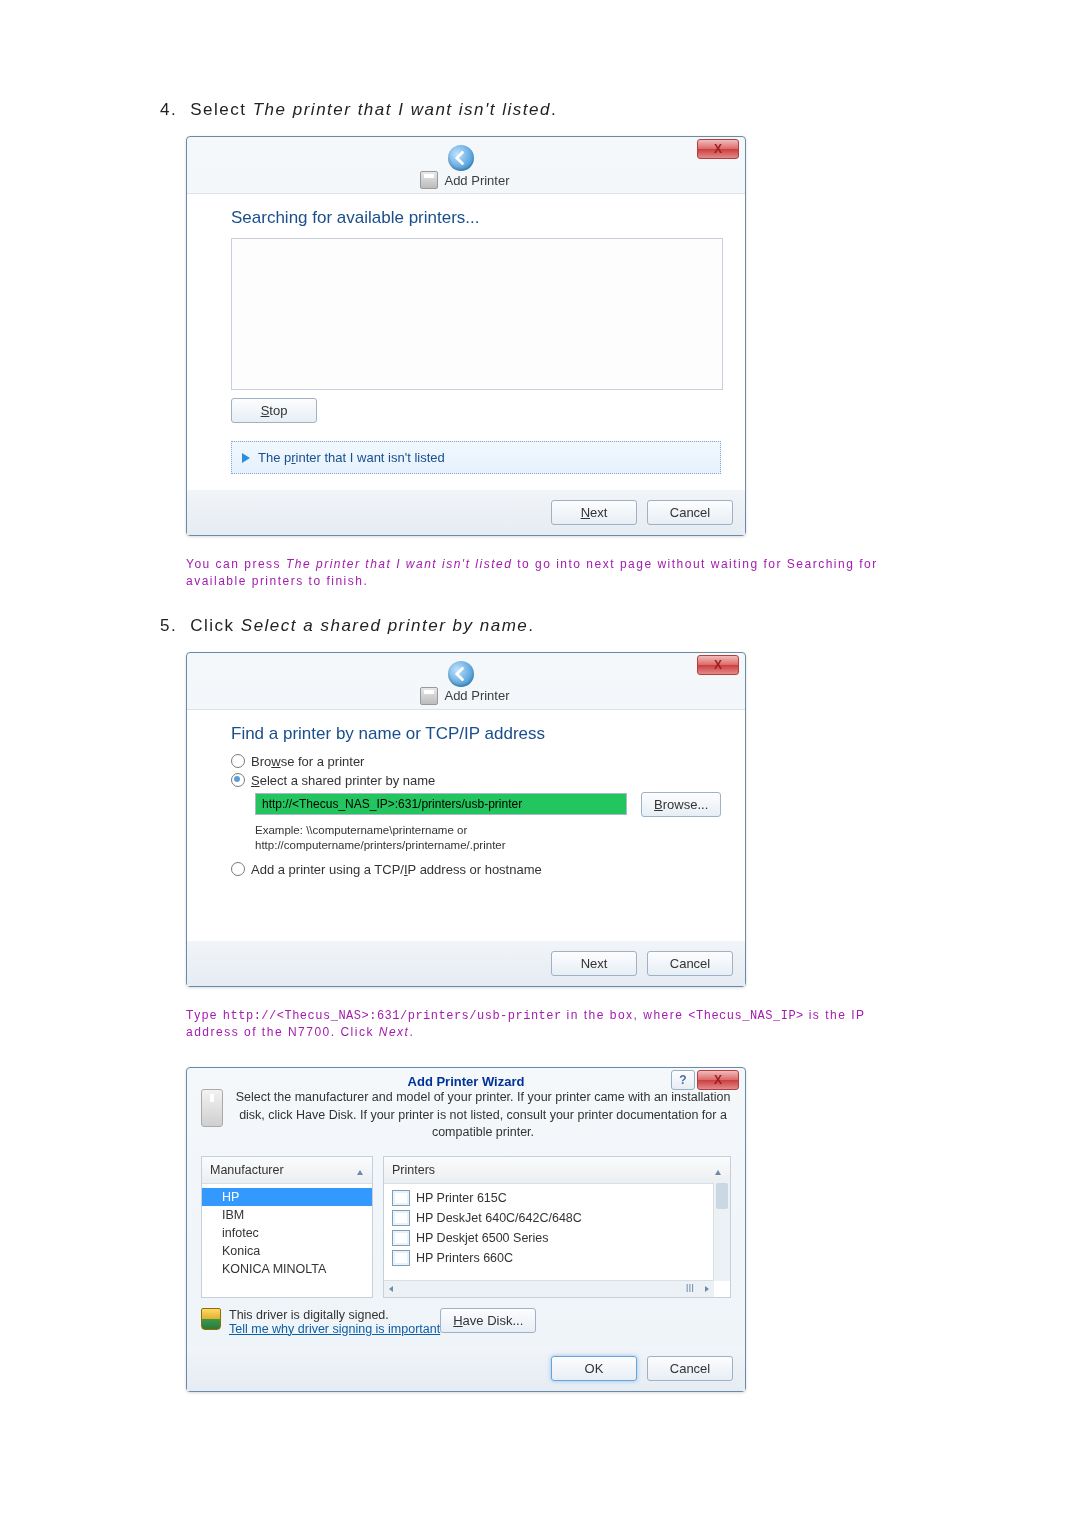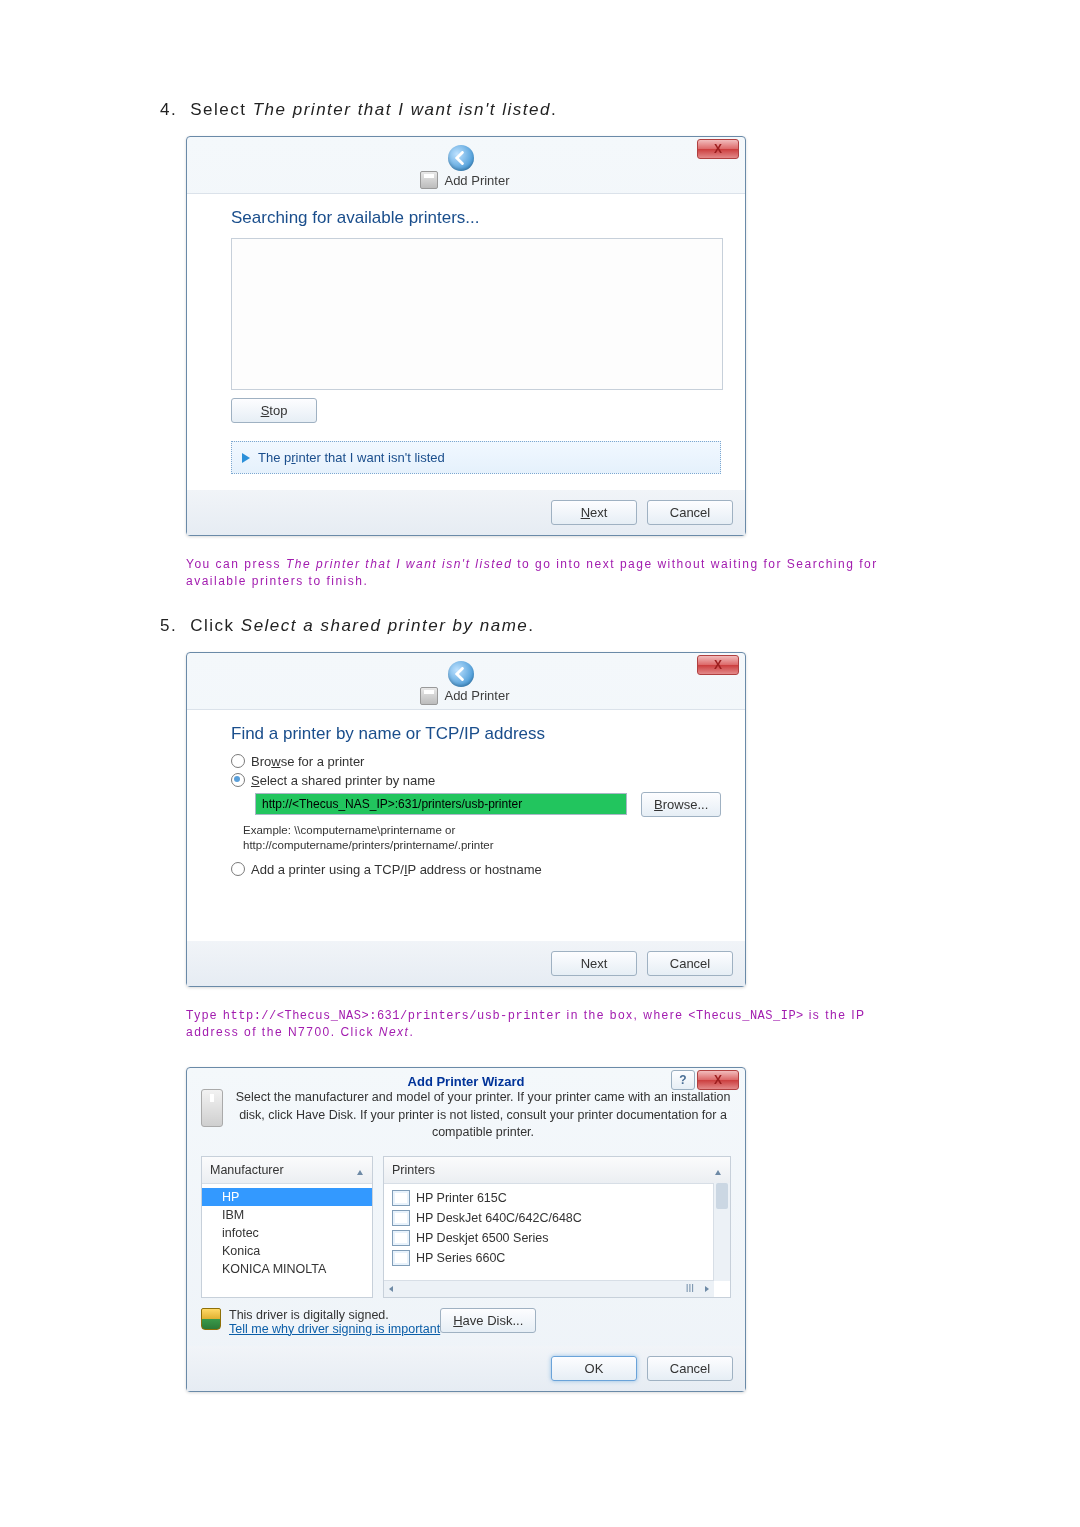--- a/index.html
+++ b/index.html
@@ -133,21 +133,21 @@
   .radio-row { display:flex; align-items:center; gap:6px; font-size:13px; color:#333; margin:4px 0;}
   .radio { width:12px;height:12px;border:1px solid #7a7a7a;border-radius:50%;background:#fff;display:inline-block;position:relative;}
   .radio.sel::after{content:"";position:absolute;width:6px;height:6px;border-radius:50%;background:#5a9fd9;left:2px;top:2px;}
   .txt-input {
     width: 360px;
     border:1px solid #a9b7c6; background:#22c55e;
     font-size:12px; padding:3px 6px; margin-left:24px;
     font-family:"Segoe UI",Arial;
   }
   .example {
-    margin-left:12px; font-size:11.5px; color:#333; line-height:1.35; margin-top:6px;
+    margin-left:24px; font-size:11.5px; color:#333; line-height:1.35; margin-top:6px;
   }
   
   .dlg3 { font-size:12.5px; }
   .dlg3-title {
     color:#003399; font-size:13px; padding:8px 10px 14px 10px; font-weight:bold;
   }
   .dlg3-info {
     display:flex; gap:12px; padding:0 14px 14px 14px; font-size:12.5px; line-height:1.4; color:#333;text-align:center;
   }
   .printer-big {
@@ -327,21 +327,21 @@
             <div class="prn-item">
                 <span class="doc-ic"></span>
                 <span>HP DeskJet 640C/642C/648C</span>
               </div>
             <div class="prn-item">
                 <span class="doc-ic"></span>
                 <span>HP Deskjet 6500 Series</span>
               </div>
             <div class="prn-item">
                 <span class="doc-ic"></span>
-                <span>HP Series 660C</span>
+                <span>HP Printers 660C</span>
               </div>
           </div>
           <div class="scroll-vert">
               <div class="scroll-hand"></div>
             </div>
           <div class="scroll-horiz">
             <div class="arrow">
                 <svg width="8" height="8" viewBox="0 0 8 8">
                   <path d="M6 1 L2 4 L6 7 Z" fill="#6e8aa6"></path>
                 </svg>

